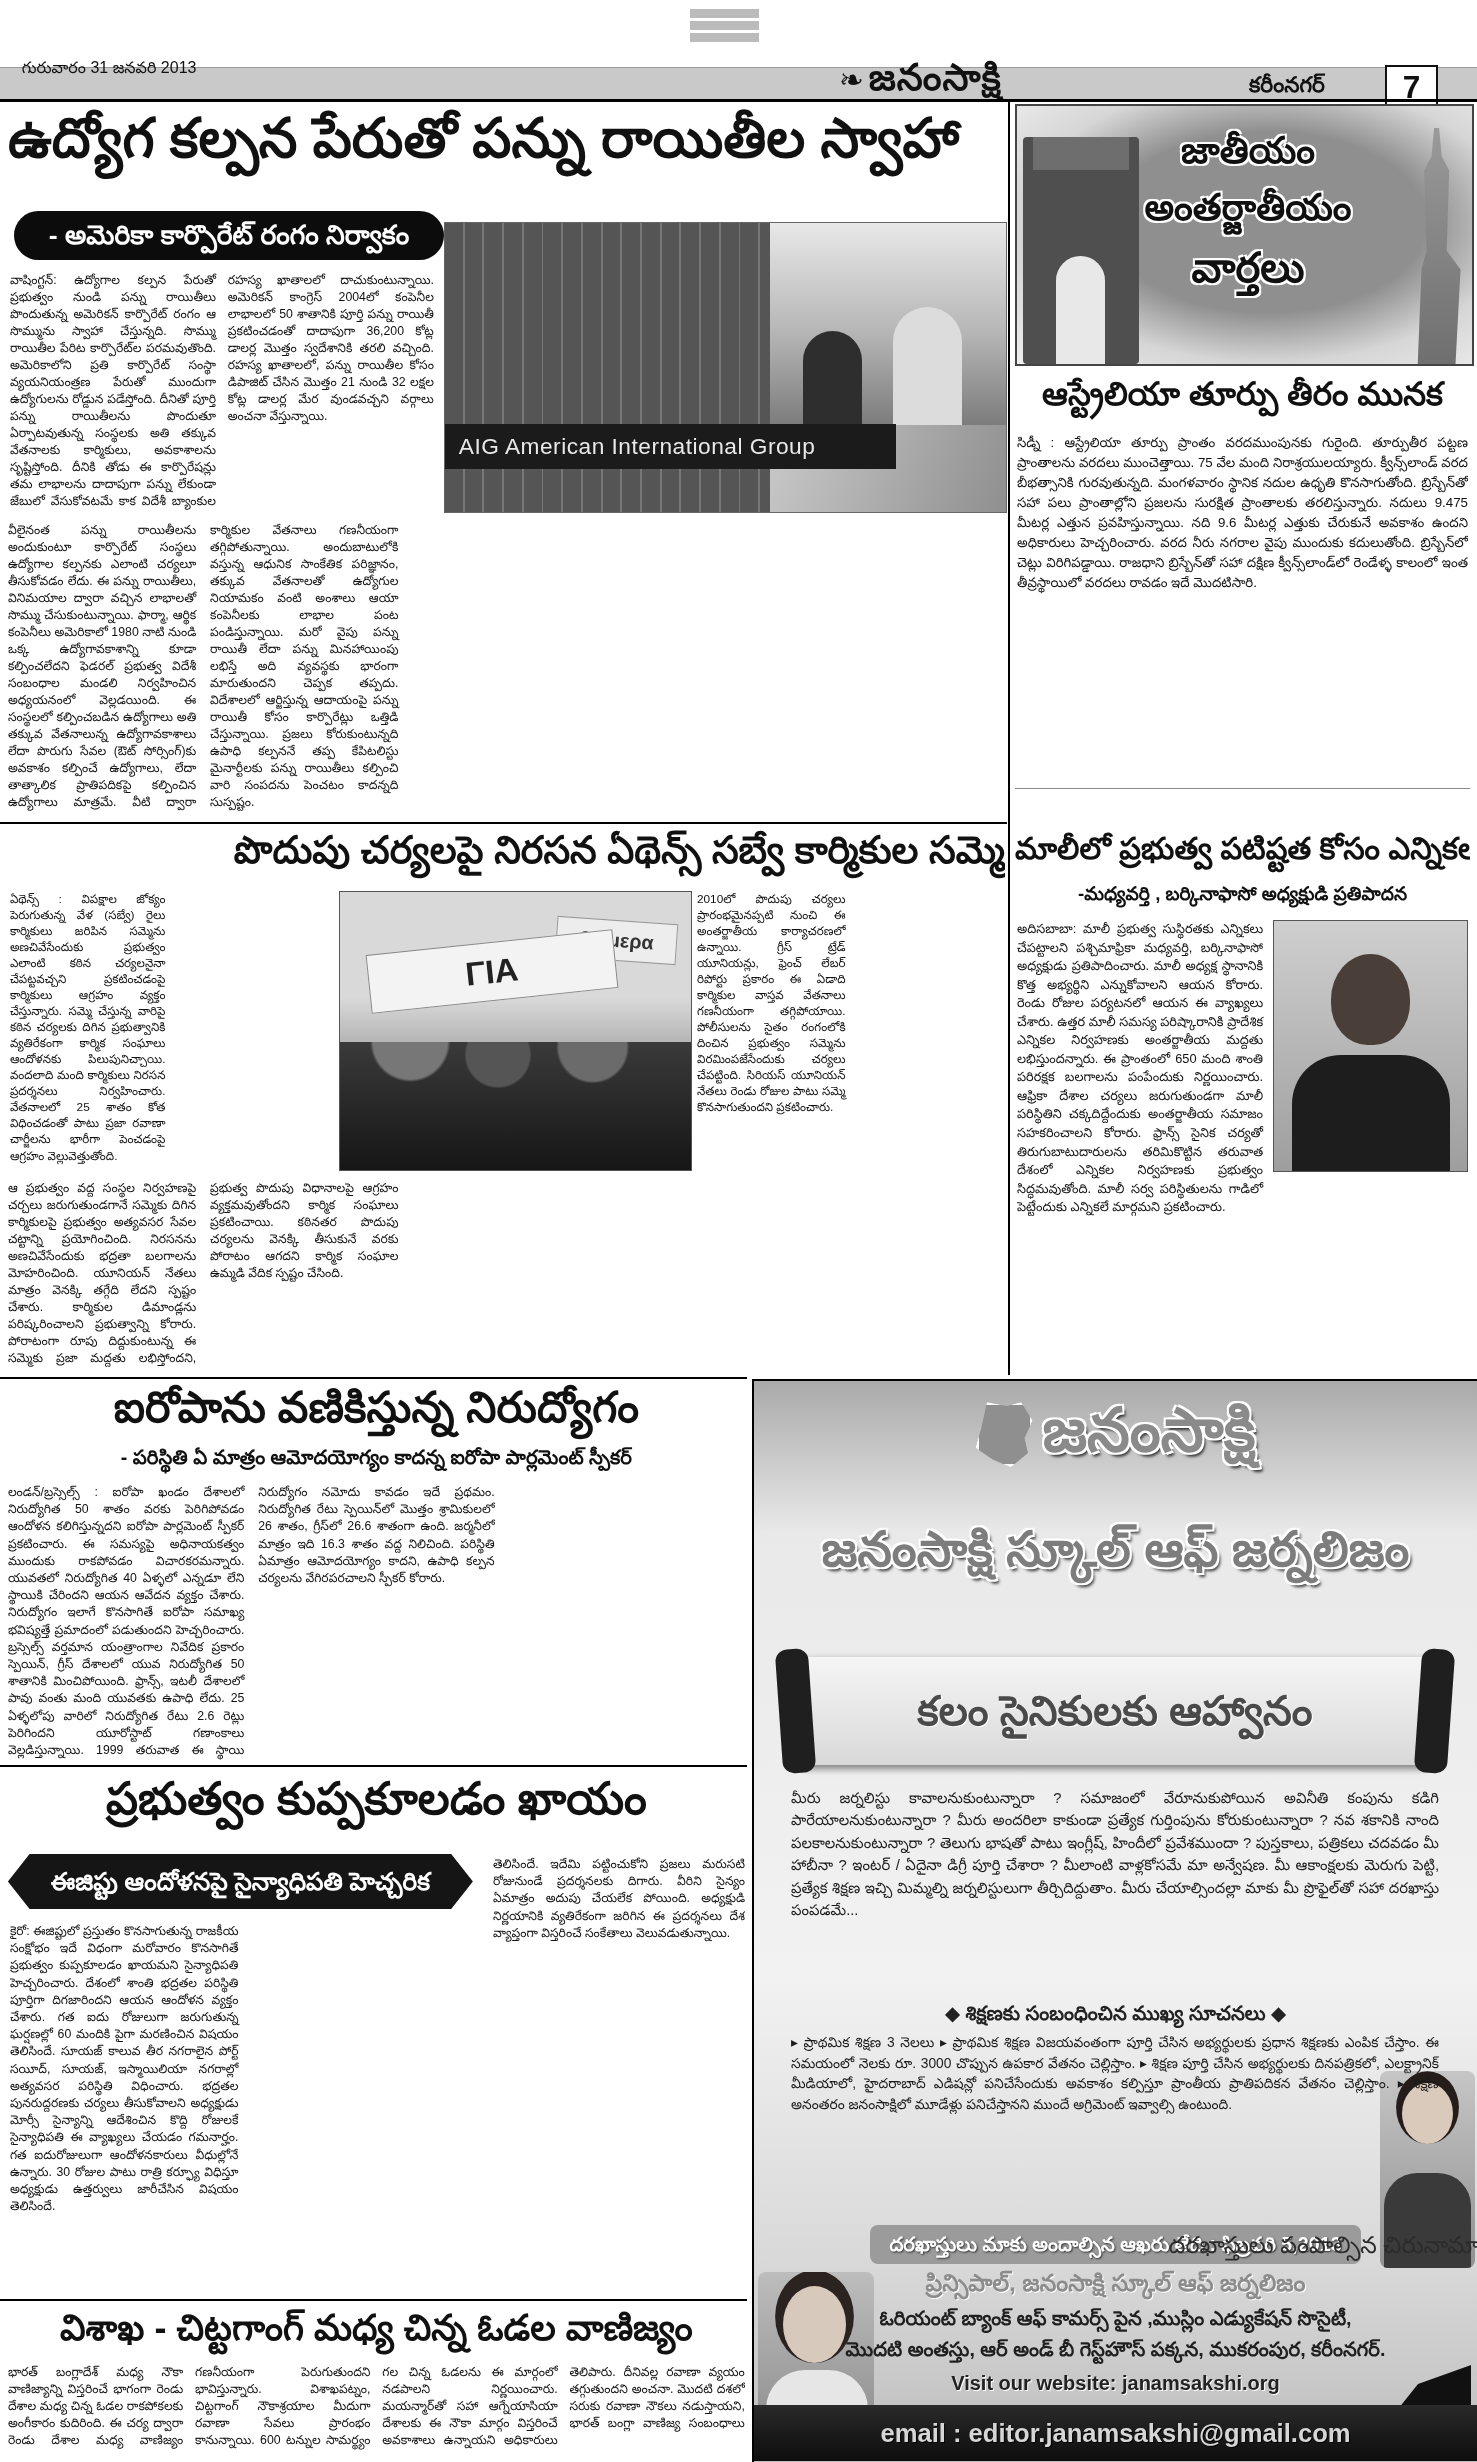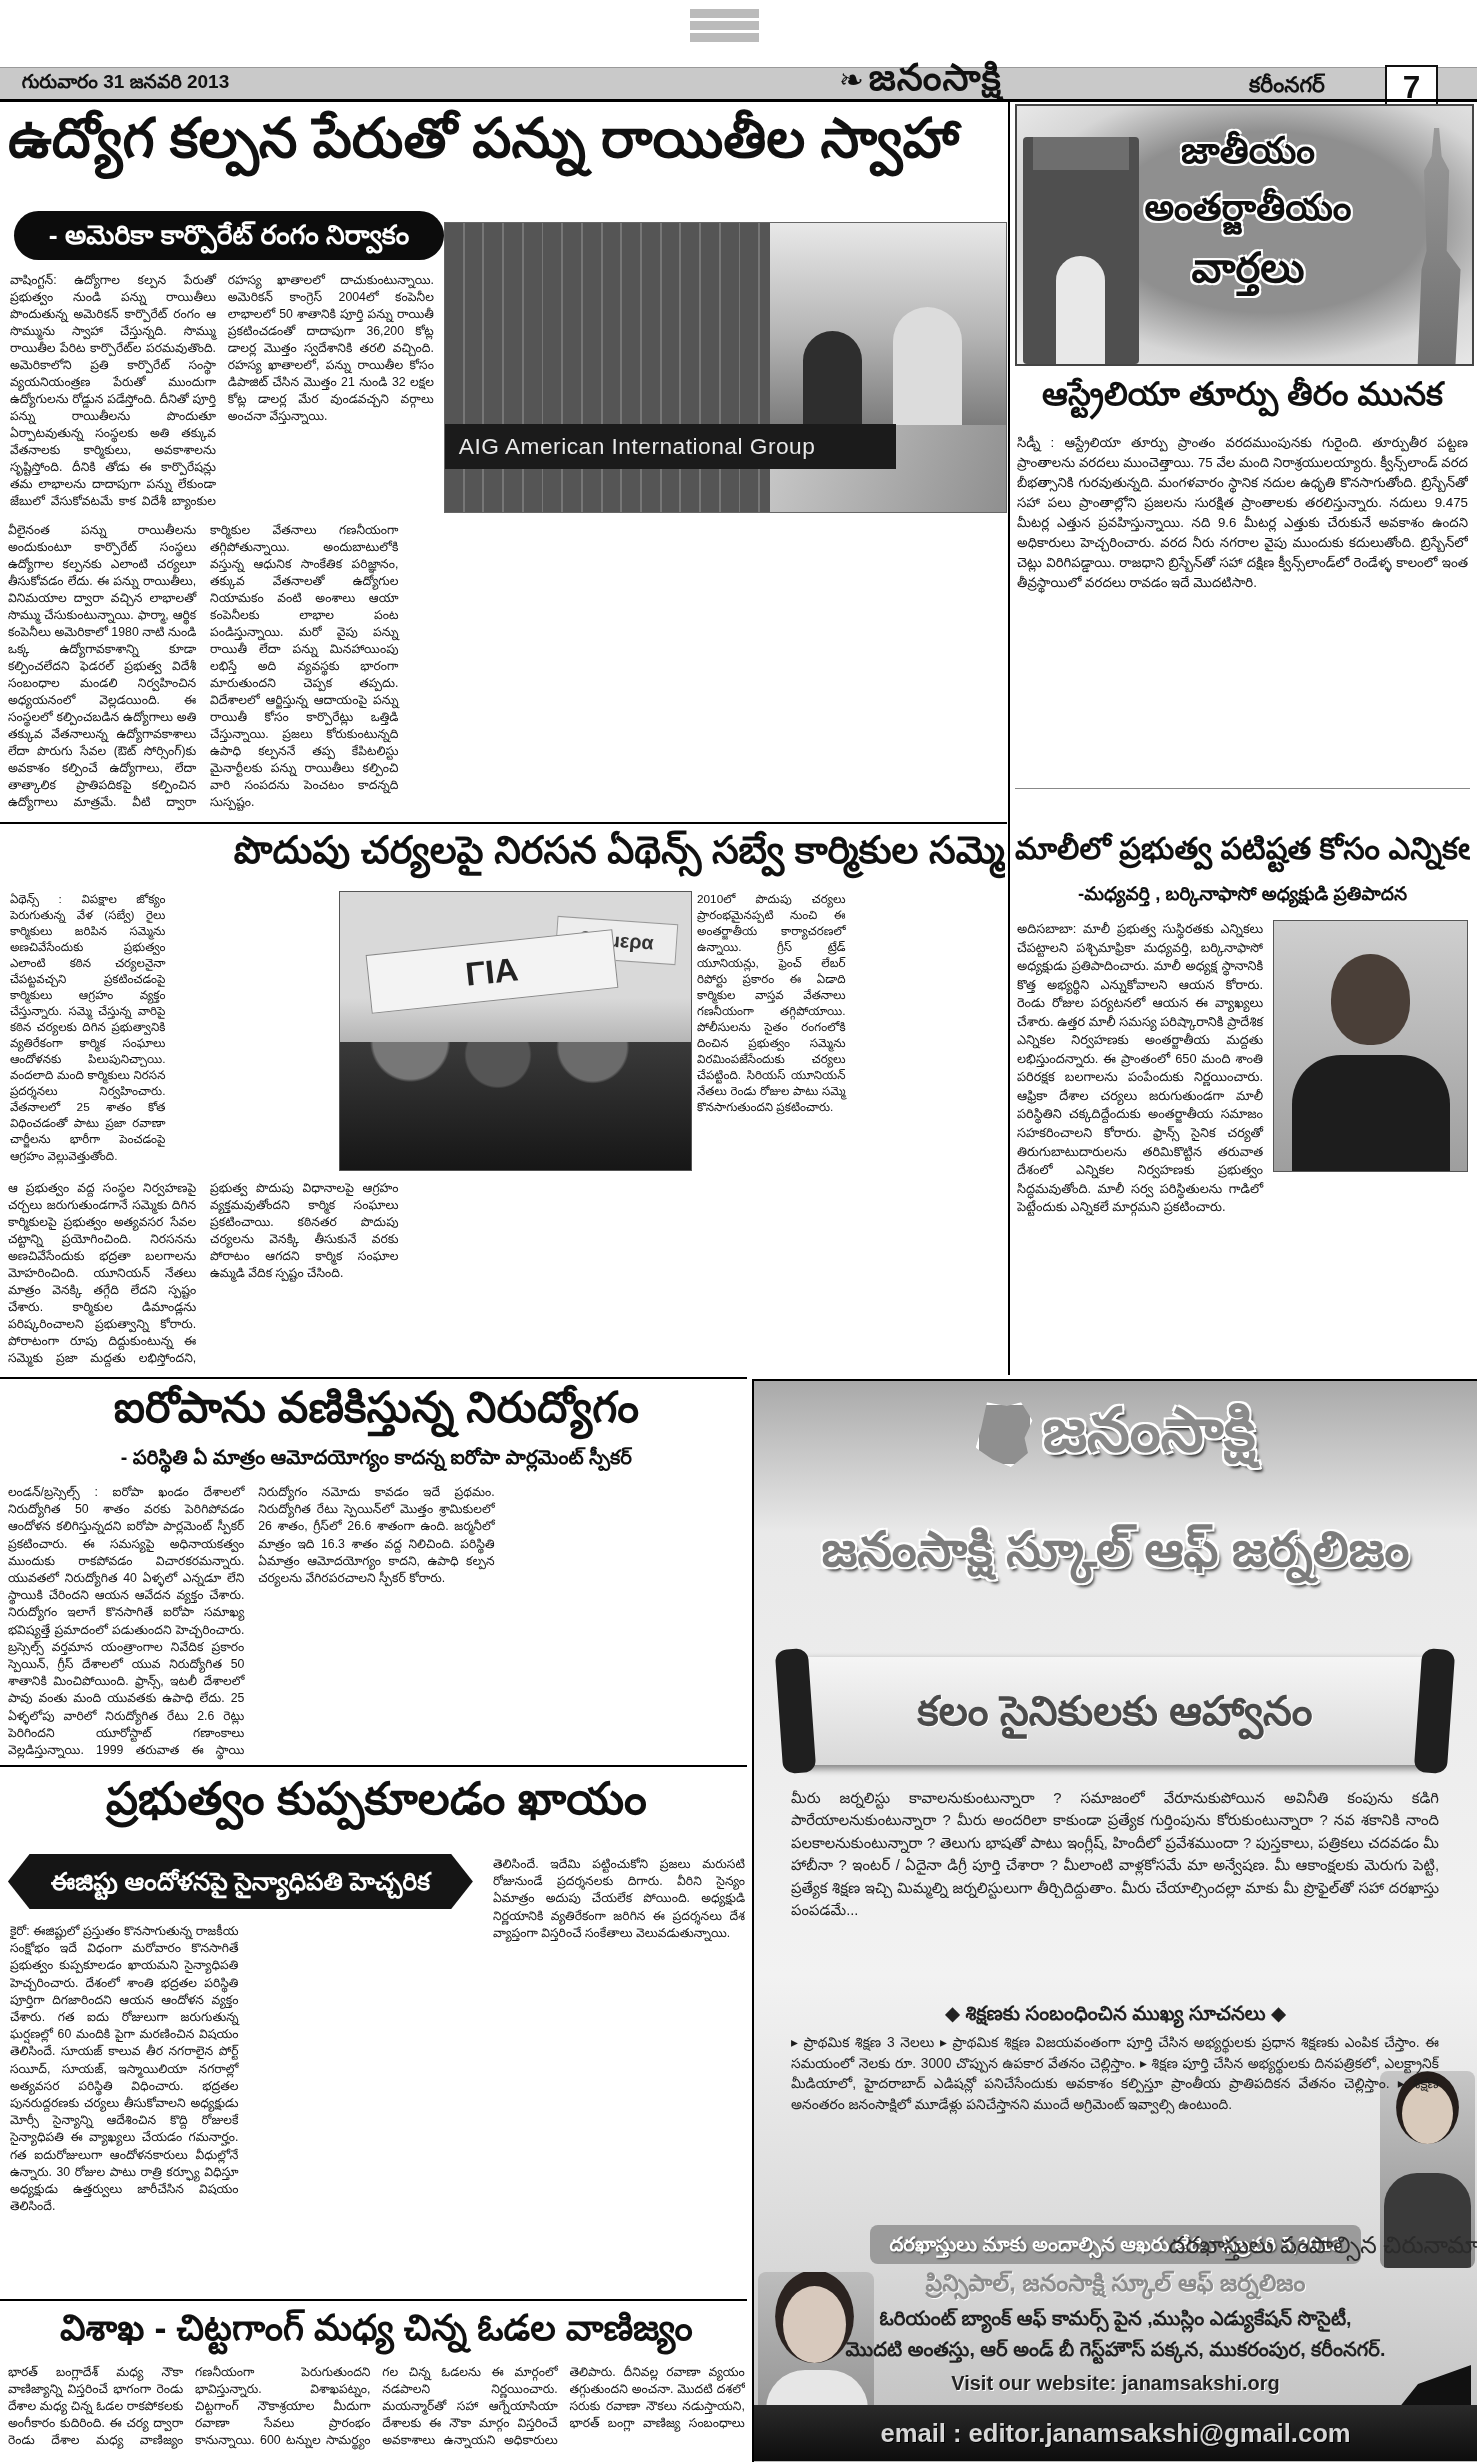--- a/index.html
+++ b/index.html
@@ -3,21 +3,21 @@
 <meta charset="utf-8">
 <style>
   html,body{margin:0;padding:0;background:#e8e8e8;}
   #page{position:relative;width:1478px;height:2463px;background:#fff;margin:0 auto;
         font-family:"Liberation Sans","DejaVu Sans",sans-serif;color:#111;overflow:hidden;}
   .abs{position:absolute;}
   
   #topstub{left:690px;top:5.9px;width:69px;height:55px;}
   #topstub div{height:8.9px;margin:3px 0;background:#bbb;}
   #headerbar{left:0;top:67px;width:1478px;height:32.5px;background:#c9c9c9;border-top:1px solid #999;}
-  #hdr-date{left:21.7px;top:71px;font-size:19px;font-weight:bold;}
+  #hdr-date{left:21.7px;top:59px;font-size:16px;font-weight:normal;}
   #masthead{left:839px;top:57px;font-size:37px;font-weight:800;letter-spacing:1px;}
   #masthead .leaf{font-size:29.6px;margin-right:3.9px;}
   #hdr-edition{left:1249px;top:72px;font-size:21.7px;font-weight:bold;}
   #hdr-page{left:1385px;top:65px;width:49px;height:41px;background:#fff;border:2px solid #111;
             font-size:31.5px;font-weight:bold;text-align:center;line-height:41px;}
   #hdr-rule{left:0;top:99px;width:1478px;height:3px;background:#000;}
   
   .headline{font-weight:800;white-space:nowrap;overflow:hidden;}
   .bodytext{text-align:justify;overflow:hidden;column-fill:auto;}
   .rule-h{background:#000;height:2px;}

